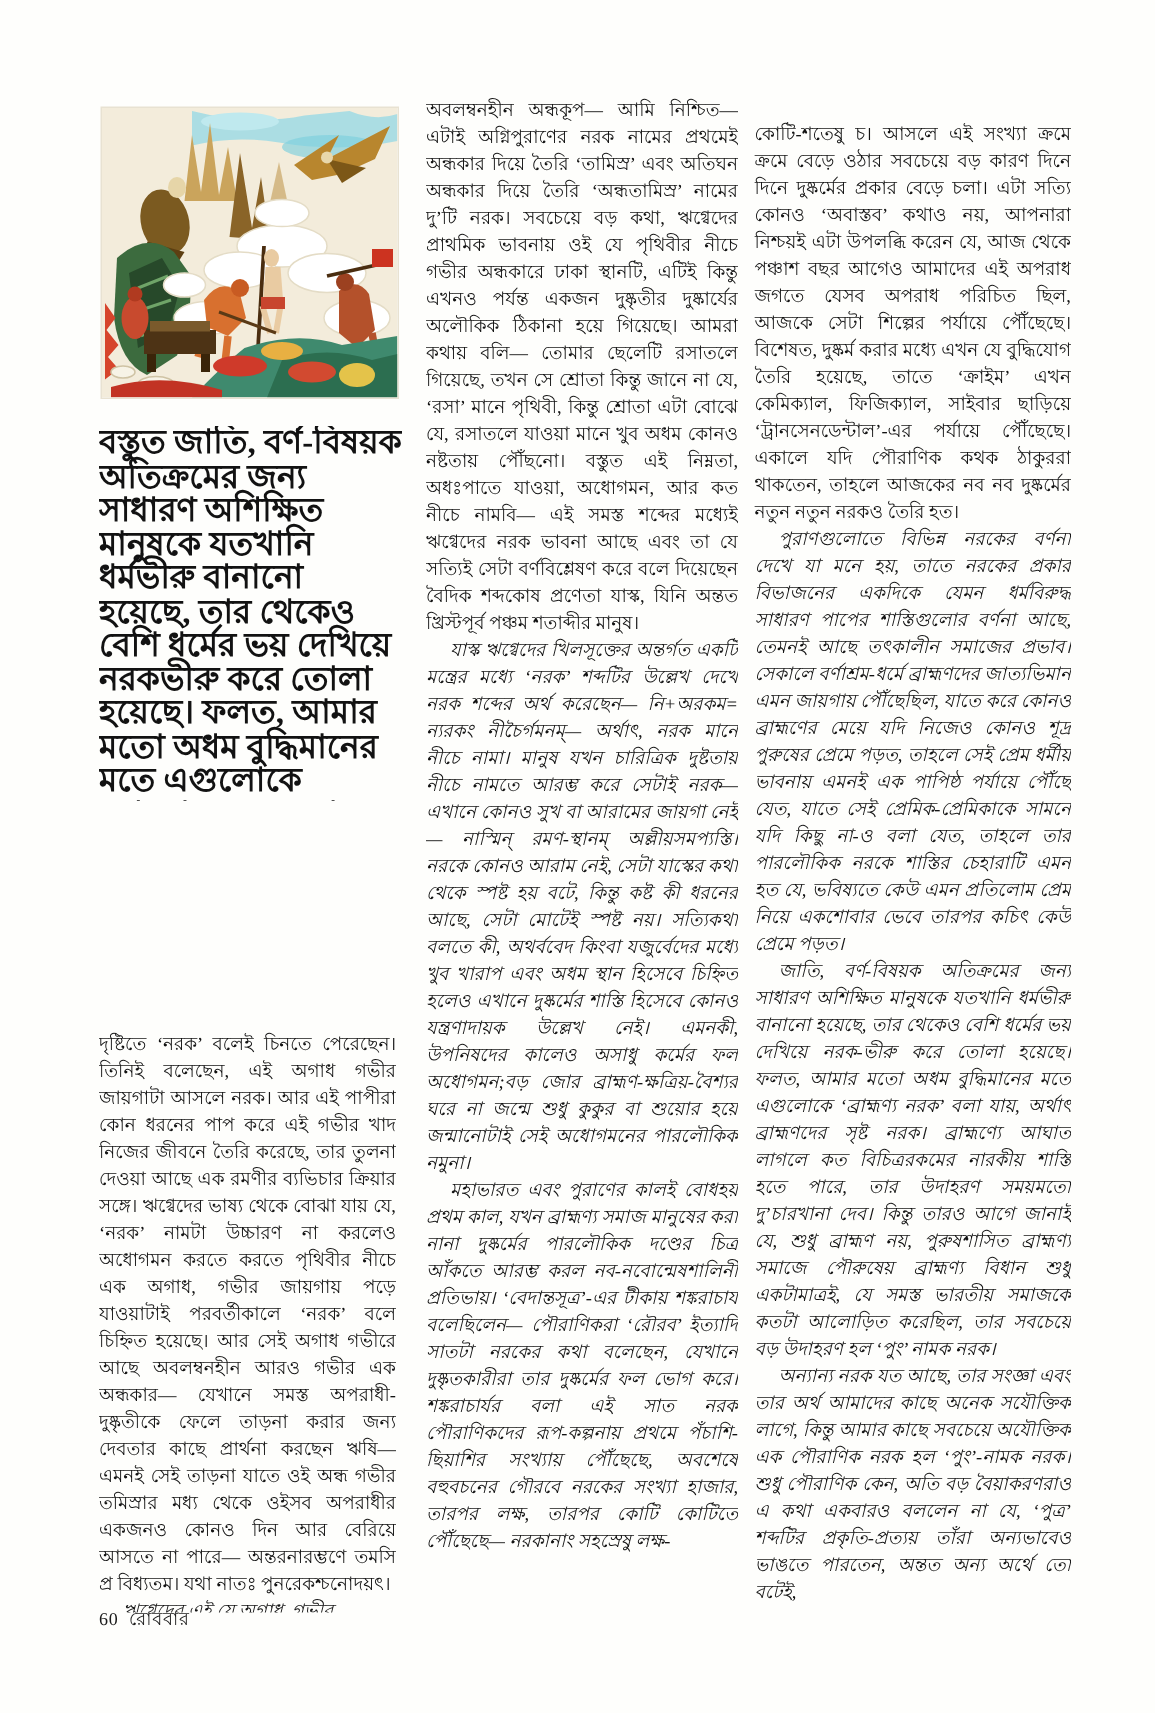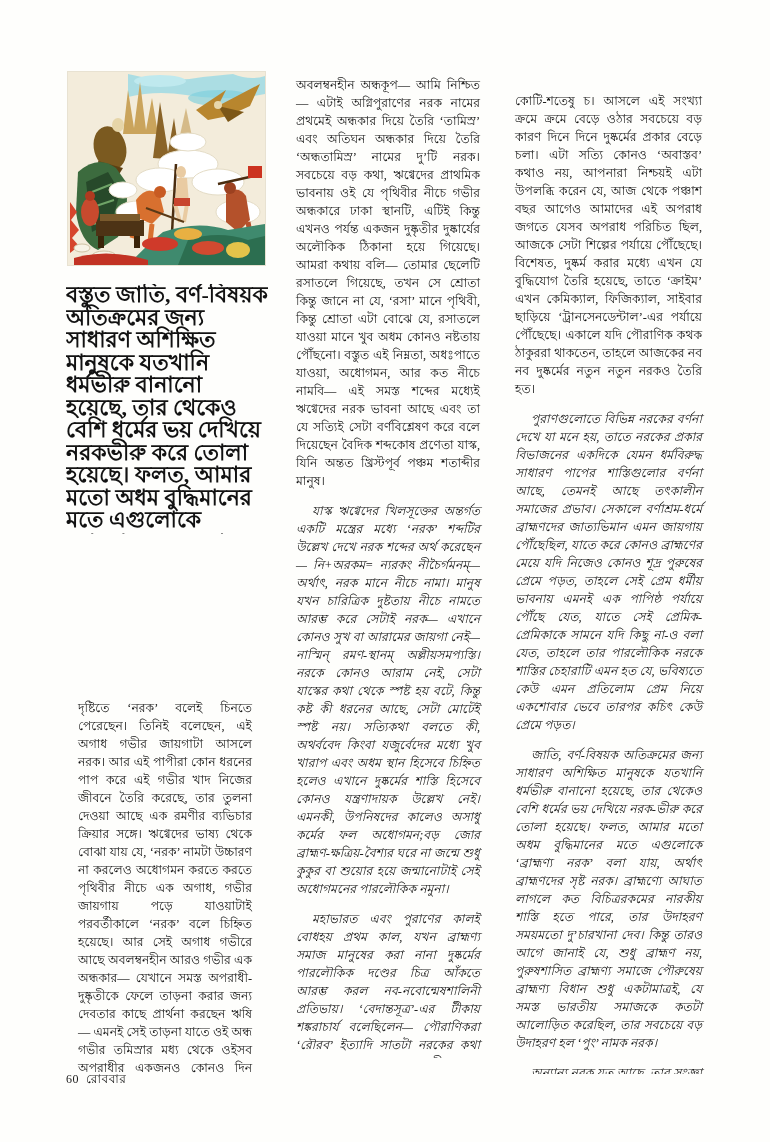--- a/index.html
+++ b/index.html
@@ -30,21 +30,21 @@
     overflow: hidden;
     text-align: left;
   }
   .col {
     position: absolute;
     overflow: hidden;
     font-size: 12.3px;
     line-height: 18px;
     text-align: justify;
   }
-  .col p { margin: 12px; padding: 0; }
+  .col p { margin: 0; padding: 0; }
   .col p.indent { text-indent: 16px; font-style: italic; }
   .col-left-body { left: 66px; top: 687px; width: 198px; height: 388px; }
   .col-middle    { left: 284px; top: 64px; width: 208px; height: 994px; }
   .col-right     { left: 503px; top: 80px; width: 211px; height: 994px; }
   .footer {
     position: absolute;
     left: 66px; top: 1070px;
     font-size: 12px;
     letter-spacing: 0.5px;
     color: #1a1a1a;

